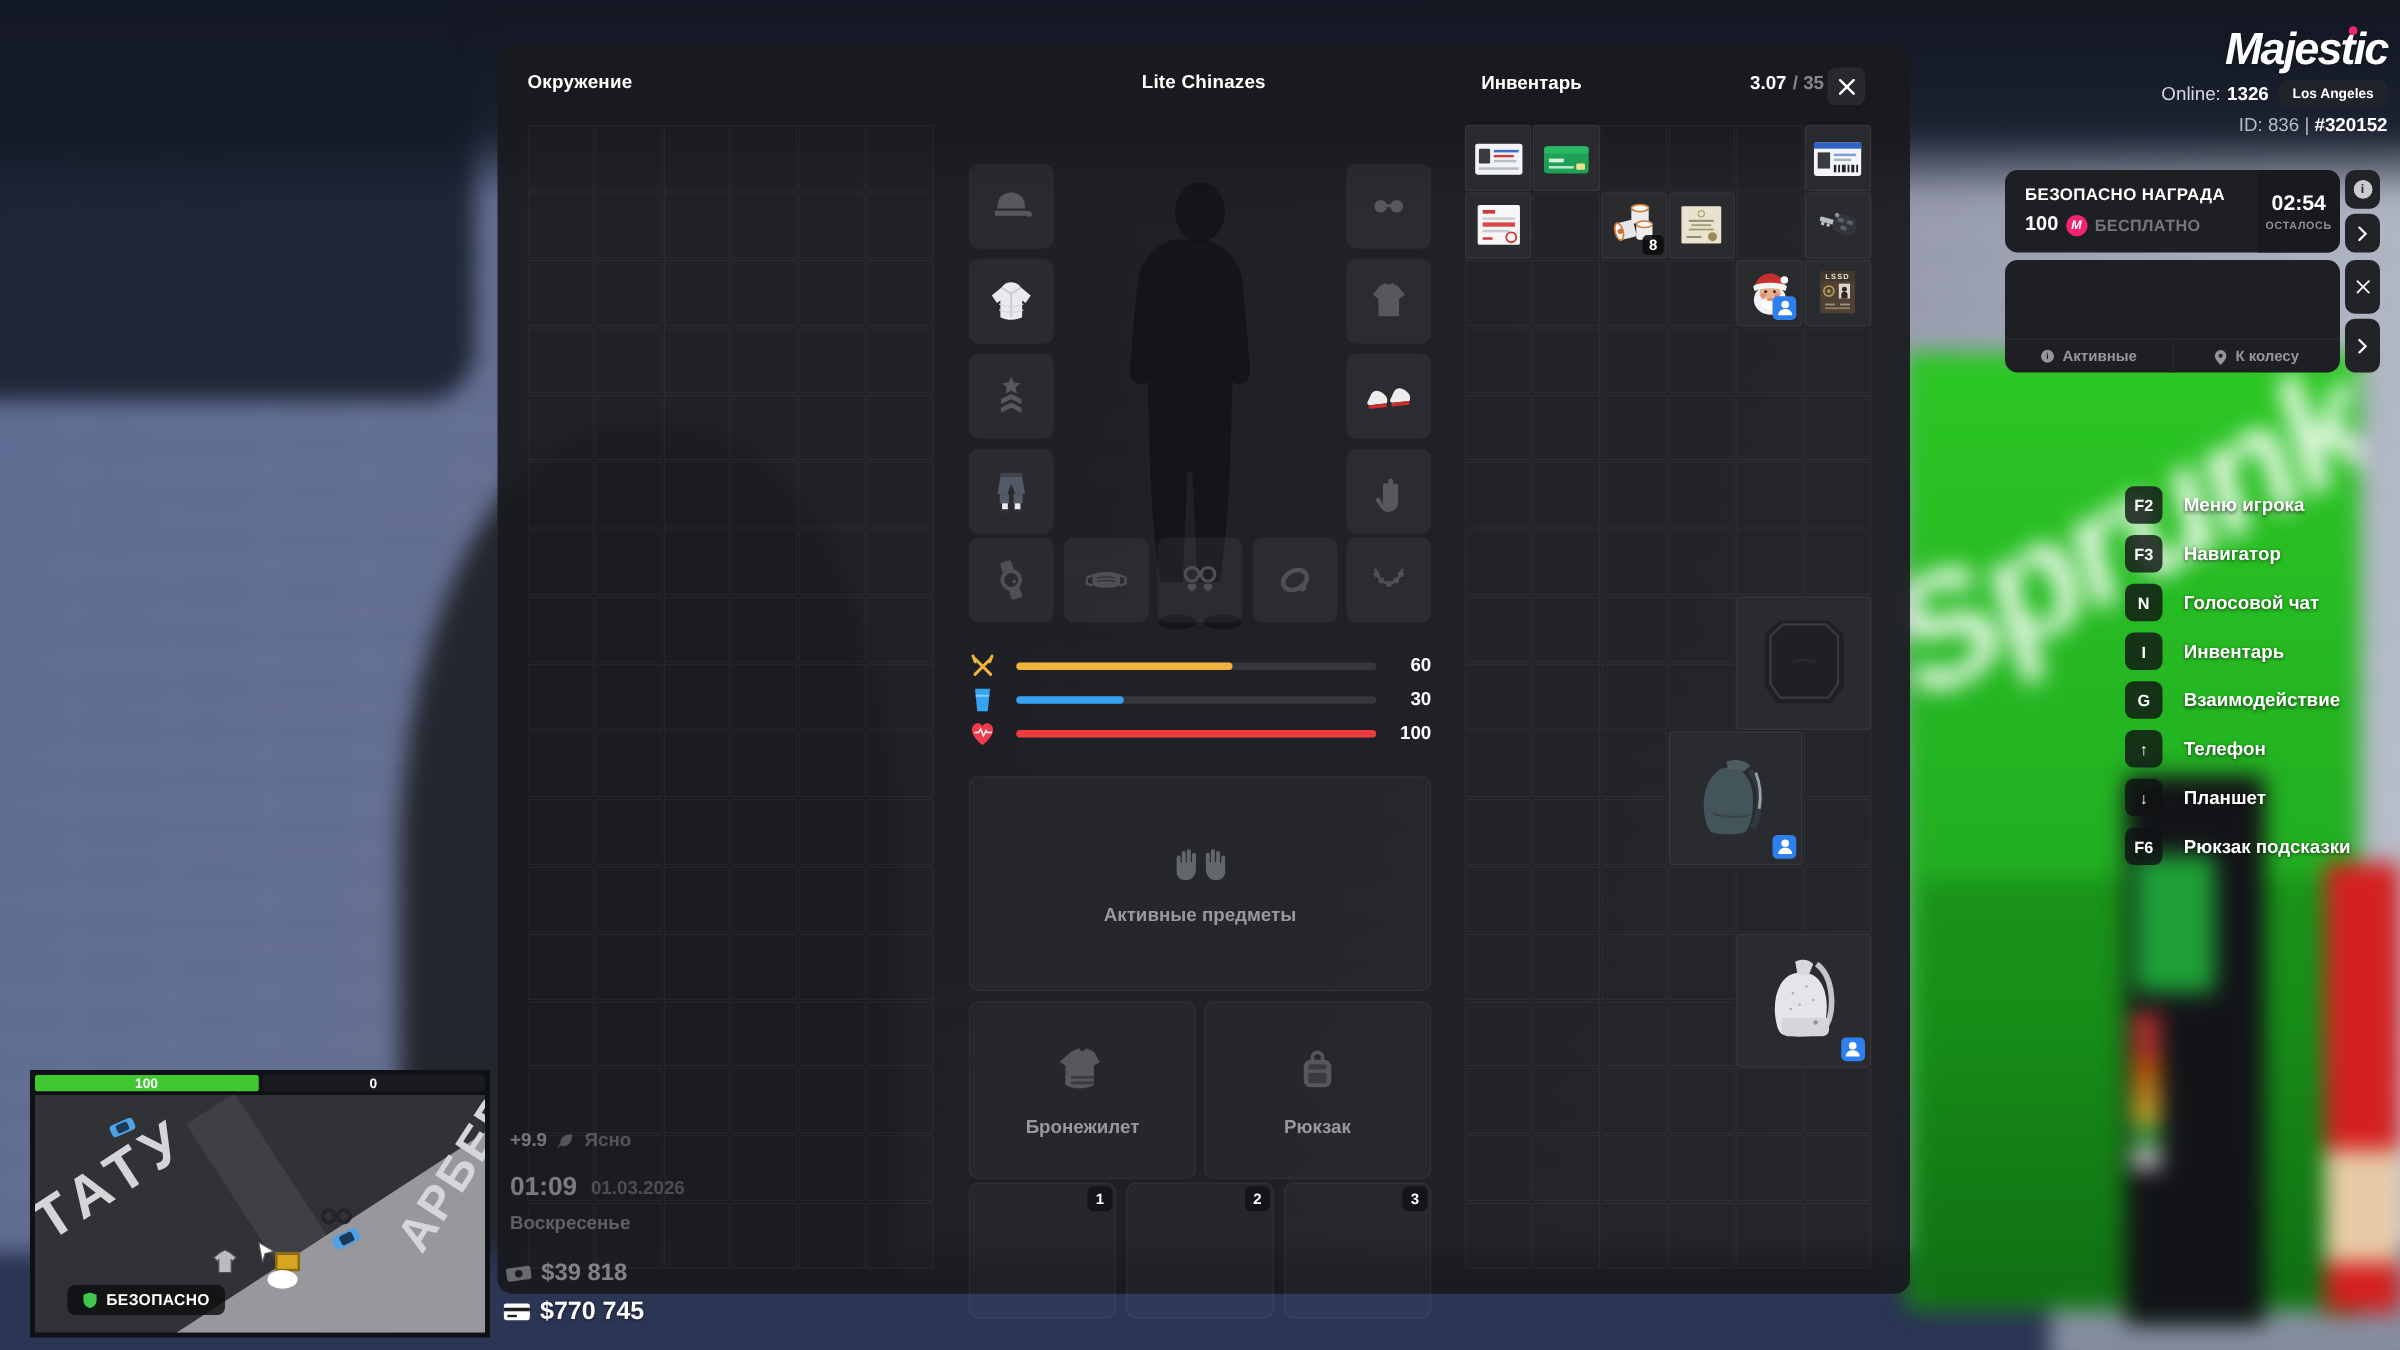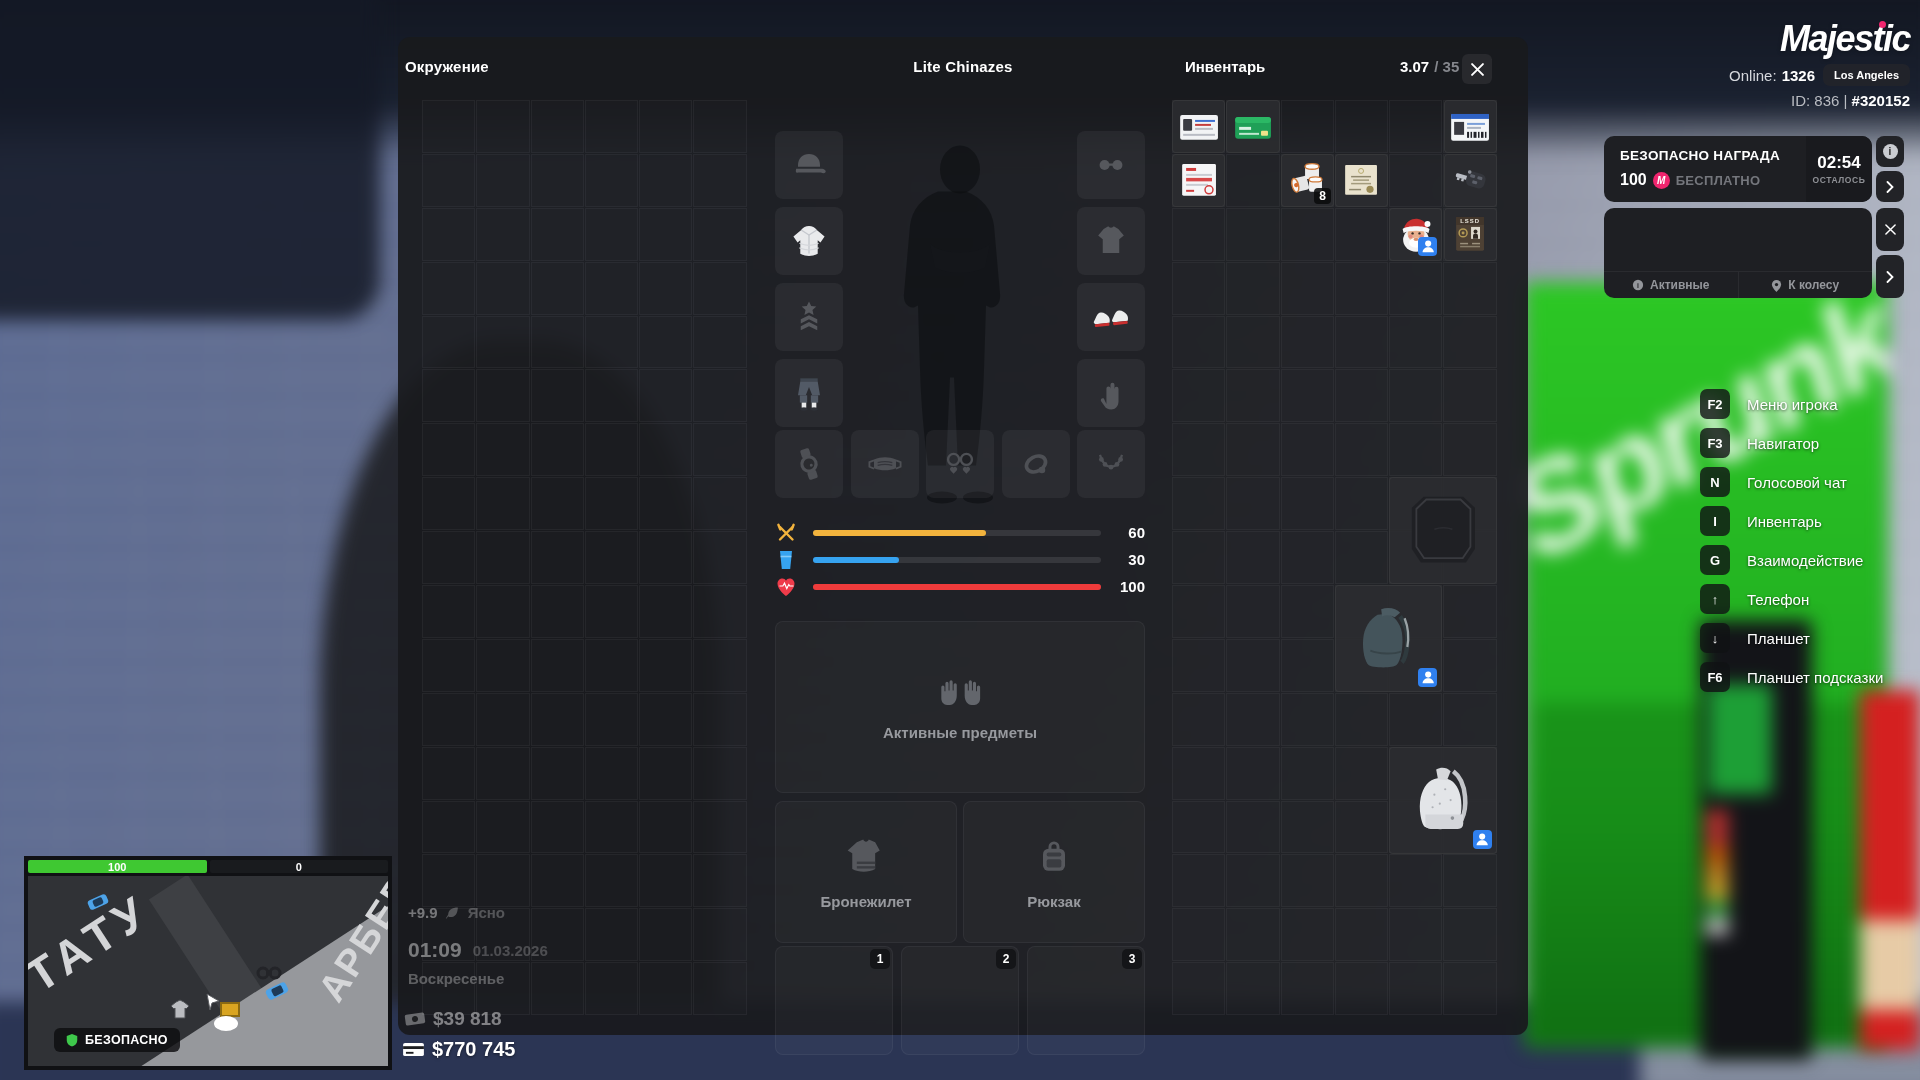--- a/index.html
+++ b/index.html
@@ -36,21 +36,21 @@
     flex-direction:column; gap:4px; }
   .sc-machine-dark .btns i { display:block; width:22px; height:14px; border-radius:2px; }
   .sc-machine-red { left:1860px; top:690px; width:60px; height:360px; background:#d42020; }
   .sc-machine-red .label { position:absolute; left:0; right:0; bottom:40px; height:90px; background:#e7cba6; }
 
   
   .dialog { position:absolute; left:398px; top:37px; width:1130px; height:998px;
     background:rgba(25,26,29,.93); border-radius:12px; z-index:10; }
   .dlg-title { position:absolute; font-size:15px; font-weight:bold; color:#fff; top:58px;
     transform:translateY(-50%); letter-spacing:.2px; }
-  .dlg-title.t-left { left:7px; top:29px; }
+  .dlg-title.t-left { left:24px; top:29px; }
   .dlg-title.t-center { left:50%; transform:translate(-50%,-50%); top:29px; }
   .inv-head { position:absolute; left:774px; right:36px; top:14px; height:30px;
     display:flex; align-items:center; }
   .inv-head .ttl { font-size:15px; font-weight:bold; color:#fff; margin-left:13px; }
   .inv-head .spacer { flex:1; }
   .w-cur { font-size:15px; font-weight:bold; color:#fff; }
   .w-max { font-size:15px; font-weight:bold; color:#85878d; margin-left:5px; }
   .kg-badge { margin-left:7px; background:#97999f; color:#222327; font-size:10.5px;
     font-weight:bold; padding:2px 5px; border-radius:4px; }
   .close-btn { position:absolute; right:36px; top:17px; width:30px; height:30px;
@@ -142,21 +142,21 @@
     font-weight:bold; display:flex; align-items:center; justify-content:center; gap:6px;
     cursor:pointer; font-family:inherit; }
   .wheel-btn + .wheel-btn { border-left:1px solid #2a2b2f; }
 
   
   .keybinds { position:absolute; left:1700px; top:389px; z-index:20; }
   .kb-row { display:flex; align-items:center; height:30px; margin-bottom:9px; }
   .kb-key { min-width:30px; height:30px; padding:0 5px; background:rgba(16,18,20,.8);
     border-radius:7px; color:#fff; font-size:13px; font-weight:bold; display:flex;
     align-items:center; justify-content:center; }
-  .kb-label { margin-left:17px; font-size:15px; font-weight:normal; color:#fff;
+  .kb-label { margin-left:17px; font-size:15px; font-weight:bold; color:#fff;
     text-shadow:0 1px 3px rgba(0,0,0,.65); white-space:nowrap; }
 
   
   .minimap { position:absolute; left:24px; top:856px; width:368px; height:214px;
     background:#101114; z-index:20; padding:4px; }
   .mm-bars { display:flex; gap:3px; height:13px; }
   .mm-bar { flex:1; display:flex; align-items:center; justify-content:center;
     font-size:11px; font-weight:bold; color:#fff; border-radius:2px; }
   .mm-bar.green { background:#3fc832; }
   .mm-bar.dark { background:#191b1e; }
@@ -955,21 +955,21 @@
       <div class="kb-row">
         <span class="kb-key">↑</span>
     <span class="kb-label">Телефон</span>
       </div>
       <div class="kb-row">
         <span class="kb-key">↓</span>
     <span class="kb-label">Планшет</span>
       </div>
       <div class="kb-row">
         <span class="kb-key">F6</span>
-    <span class="kb-label">Планшет подсказки</span>
+    <span class="kb-label">Рюкзак подсказки</span>
       </div>
     </div>
 
   <div class="minimap">
     <div class="mm-bars">
       <div class="mm-bar green">100</div>
       <div class="mm-bar dark">0</div>
     </div>
     <div class="mm-map">
       <div class="mm-path"></div>

